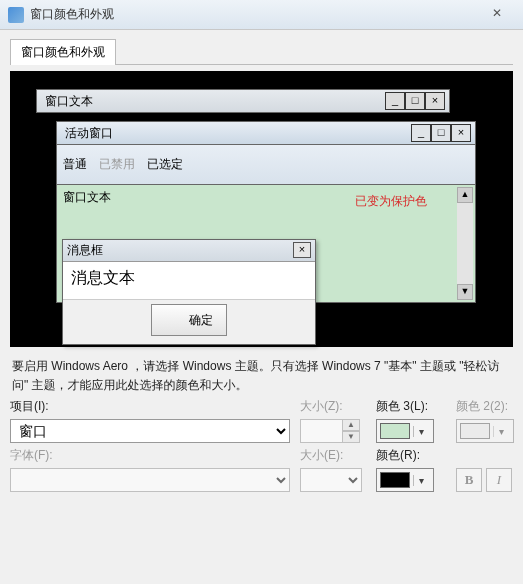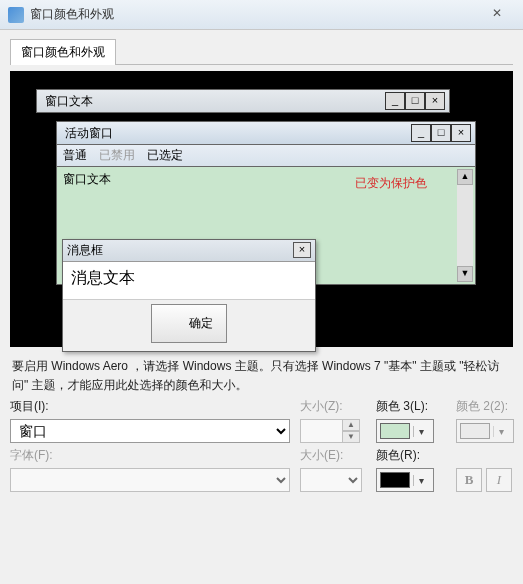--- a/index.html
+++ b/index.html
@@ -22,40 +22,40 @@
 .inactive-win { position: absolute; left: 26px; top: 18px; width: 414px; }
 .active-win { position: absolute; left: 46px; top: 50px; width: 420px; }
 
 .win-titlebar { height: 24px; display: flex; align-items: center; padding: 0 4px; background: linear-gradient(#e8eef5,#cbd8e5); border: 1px solid #666; }
 .inactive-win .win-titlebar { background: linear-gradient(#e6eaee,#d4dae0); }
 .win-title { font-size: 12px; flex: 1; padding-left: 4px; }
 .win-btns { display: flex; gap: 0; }
 .win-btn { width: 20px; height: 18px; border: 1px solid #333; background: #ddd; font-family: Arial; font-size: 11px; text-align: center; line-height: 15px; cursor: pointer; }
 .active-win .win-btn { background: #e0e4e8; }
 
-.menubar { background: linear-gradient(#e8eef5,#d8e2ec); border: 1px solid #666; border-top: none; padding: 2px 6px; display: flex; gap: 12px; font-size: 12px; }
+.menubar { background: linear-gradient(#e8eef5,#d8e2ec); border: 1px solid #666; border-top: none; padding: 11px 6px; display: flex; gap: 12px; font-size: 12px; }
 .menubar .disabled { color: #999; }
 .menubar .selected { color: #000; }
 
 .content-area { background: #c9e6cd; border: 1px solid #666; border-top: none; height: 118px; position: relative; padding: 4px 6px; }
 .content-text { font-size: 12px; color: #000; }
 .protect-text { position: absolute; right: 48px; top: 8px; color: #d82c2c; font-size: 12px; }
 .vscroll { position: absolute; right: 2px; top: 2px; bottom: 2px; width: 16px; background: #e4e4e4; }
 .vscroll .arrow { height: 16px; background: #d0d0d0; border: 1px solid #aaa; font-size: 9px; text-align: center; line-height: 13px; }
 .vscroll .track { position: absolute; top: 16px; bottom: 16px; left: 0; right: 0; }
 .vscroll .arrow.down { position: absolute; bottom: 0; left: 0; right: 0; }
 
 .msgbox { position: absolute; left: 52px; top: 168px; width: 254px; background: #ffffff; border: 1px solid #666; box-shadow: 2px 2px 4px rgba(0,0,0,0.3); }
 .msg-title { display: flex; background: linear-gradient(#e4e9ef,#d2dae2); padding: 2px 4px; border-bottom: 1px solid #999; }
 .msg-title-text { flex: 1; font-size: 12px; }
 .msg-close { width: 18px; height: 16px; border: 1px solid #555; background: #e6e6e6; font-size: 11px; text-align: center; line-height: 13px; cursor: pointer; }
 .msg-body { padding: 6px 8px 10px; }
 .msg-text { font-size: 16px; }
 .msg-btn-row { text-align: center; padding: 4px 0 8px; border-top: 1px solid #ccc; background: #f0f0f0; }
-.msg-ok { width: 76px; height: 39px; border: 1px solid #888; background: linear-gradient(#fdfdfd,#e4e4e4); cursor: pointer; font-size: 12px; padding-left: 24px; }
+.msg-ok { width: 76px; height: 32px; border: 1px solid #888; background: linear-gradient(#fdfdfd,#e4e4e4); cursor: pointer; font-size: 12px; padding-left: 24px; }
 
 .desc { font-size: 12px; line-height: 1.55; margin: 10px 2px 0; color: #222; }
 
 .form-grid { display: grid; grid-template-columns: 280px 66px 70px 60px; column-gap: 10px; row-gap: 4px; align-items: center; margin-top: 4px; }
 .form-grid .lbl { font-size: 12px; color: #222; }
 .form-grid .lbl.dis { color: #9a9a9a; }
 
 select,.dropdown { width: 100%; height: 24px; border: 1px solid #999; background: #fff; font-size: 14px; padding: 0 4px; }
 .spinner { display: flex; width: 62px; }
 .spinner input { width: 42px; height: 24px; border: 1px solid #999; border-right: none; font-size: 12px; padding: 0 4px; }

